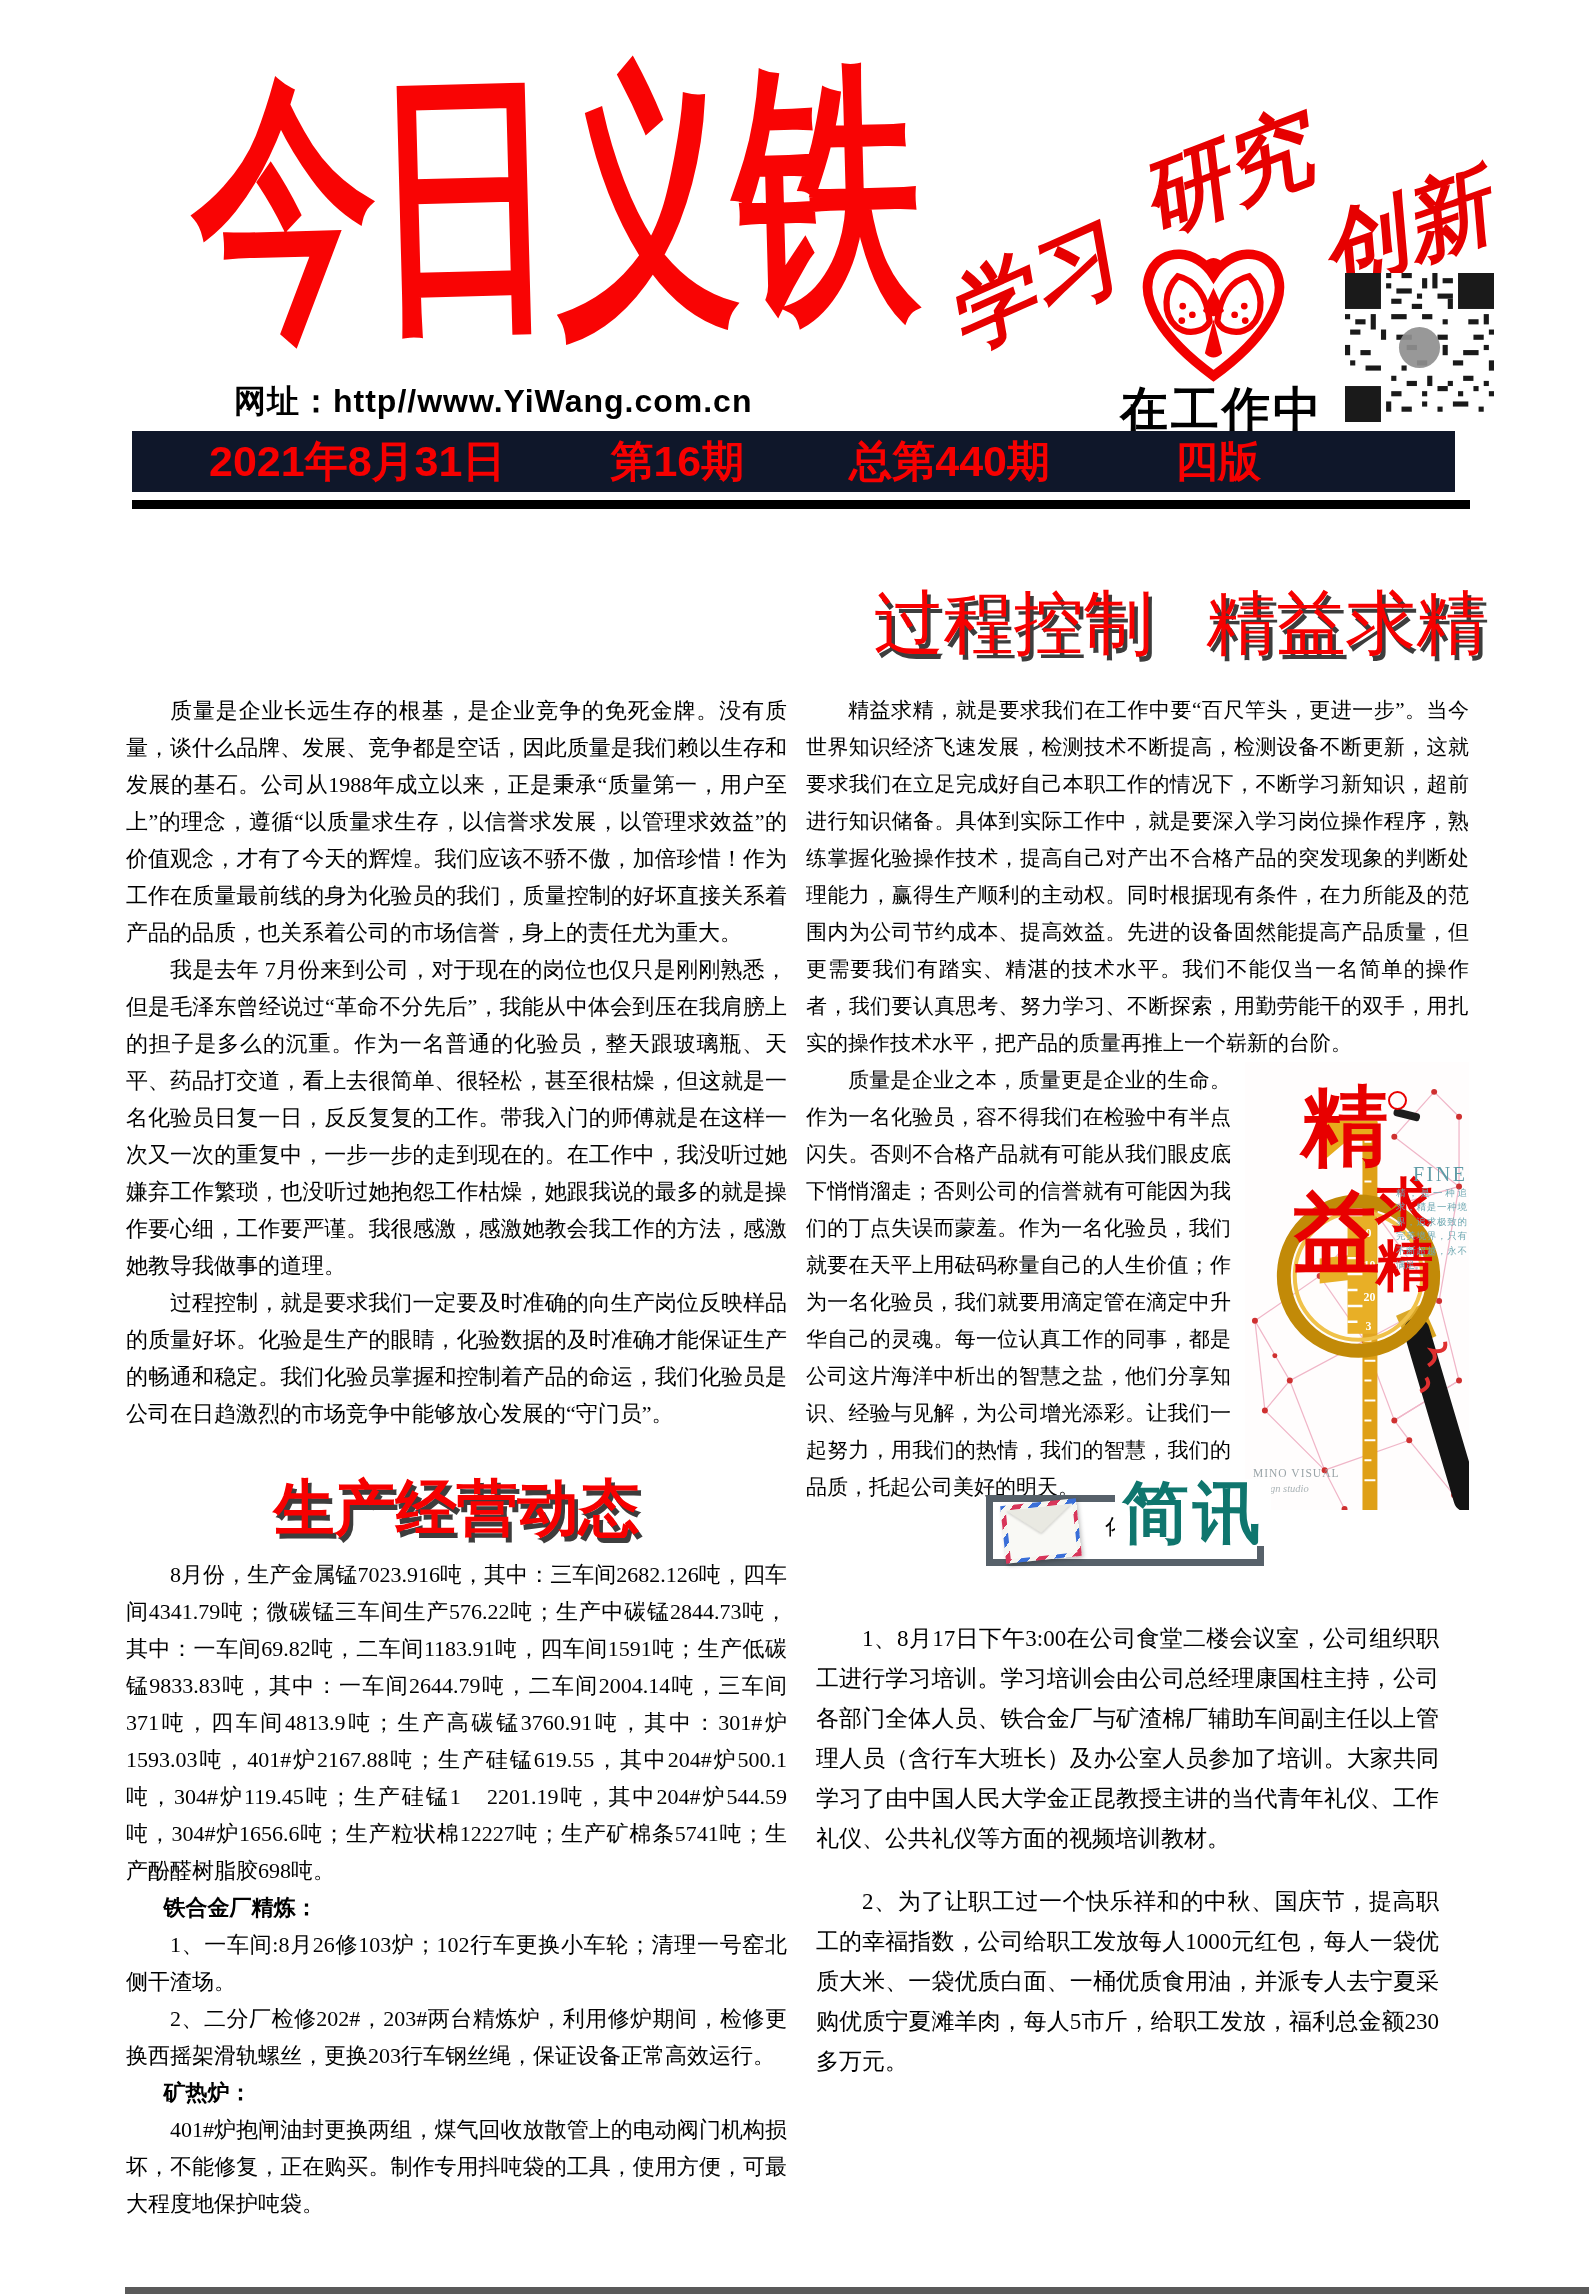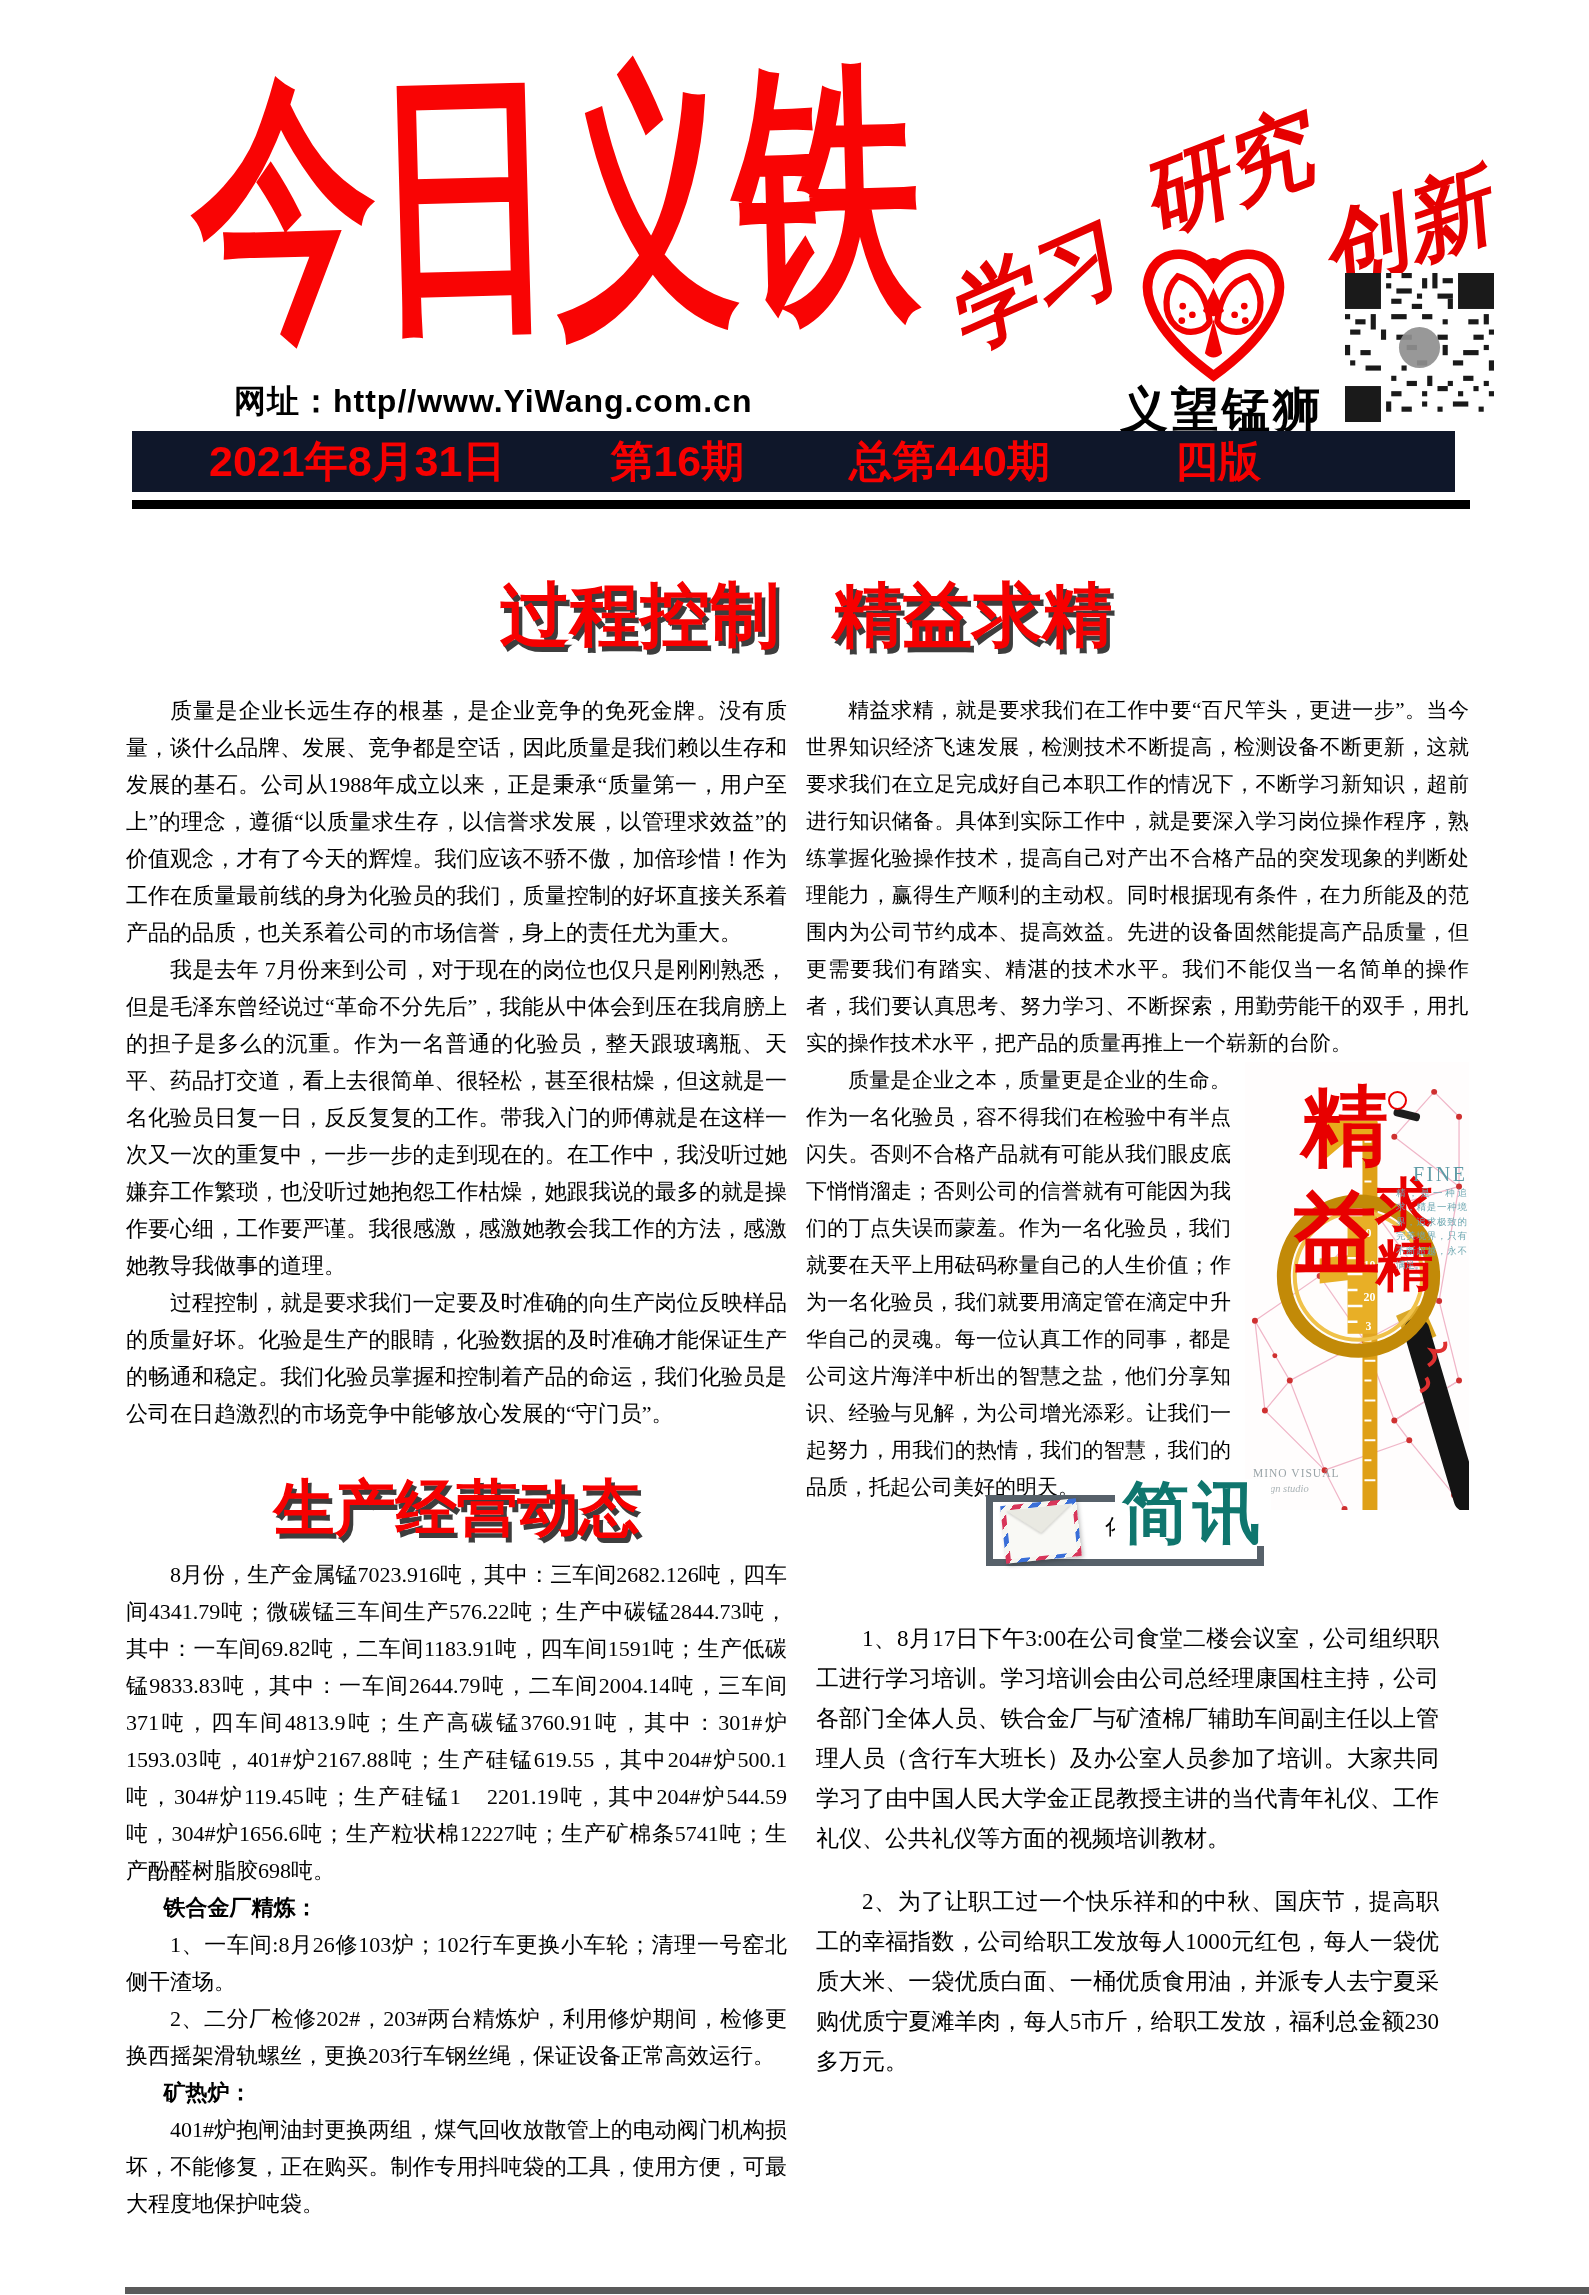--- a/index.html
+++ b/index.html
@@ -26,22 +26,22 @@
   .datebar{position:absolute;left:132px;top:431px;width:1323px;height:61px;background:#0f172a;
       display:flex;align-items:center;padding-left:77px;box-sizing:border-box;
       font-family:"Liberation Sans","DejaVu Sans",sans-serif;font-weight:bold;
       font-size:43px;color:#f70000;white-space:nowrap;}
   .datebar .issue{margin-left:105px;}
   .datebar .total{margin-left:105px;}
   .datebar .edition{margin-left:125px;text-align:center;}
   .rule-black{position:absolute;left:132px;top:500px;width:1338px;height:8.5px;background:#000;}
 
   
-  .a1title{position:absolute;left:126px;top:573px;width:1344px;margin:8px;text-align:center;
-      font-size:70px;line-height:1;font-weight:bold;color:#f70000;word-spacing:35px;
+  .a1title{position:absolute;left:126px;top:573px;width:1344px;margin:16px;text-align:right;
+      font-size:70px;line-height:1;font-weight:normal;color:#f70000;word-spacing:35px;
       text-shadow:3.5px 4.5px 0 #3d3d3d;}
   .col{position:absolute;top:692px;text-align:justify;}
   .col.leftcol{left:126px;width:661px;font-size:22px;line-height:37px;}
   .col.rightcol{left:806px;width:663px;font-size:21px;line-height:37px;}
   .para{margin:0;text-indent:2em;}
   .narrow{width:425px;}
   .sig{width:425px;text-align:right;margin-top:3px;}
 
   
   .poster{float:right;width:224px;height:448px;margin:0 0 7.5px 14px;position:relative;
@@ -107,21 +107,21 @@
     <path d="M146 64 Q170 36 194 64 Q170 86 146 64 Z" fill="#f20000"></path>
     <path d="M170 112 L148 160 Q170 182 192 160 Z" fill="#f20000"></path>
     <path d="M170 178 L152 248 Q170 266 188 248 Z" fill="#f20000"></path>
     <circle cx="106" cy="150" r="7" fill="#f20000"></circle>
       <circle cx="126" cy="168" r="7" fill="#f20000"></circle>
     <circle cx="104" cy="180" r="7" fill="#f20000"></circle>
       <circle cx="234" cy="150" r="7" fill="#f20000"></circle>
     <circle cx="214" cy="168" r="7" fill="#f20000"></circle>
       <circle cx="236" cy="180" r="7" fill="#f20000"></circle>
   </svg>
-  <div class="logo-name">义望锰狮</div>
+  <div class="logo-name">在工作中</div>
 
   <svg class="qr-svg" viewBox="0 0 290 290">
     <rect x="0" y="0" width="290" height="290" fill="#fff"></rect>
     <g fill="#1a1a1a">
       <rect x="0" y="0" width="70" height="70"></rect>
         <rect x="220" y="0" width="70" height="70"></rect>
         <rect x="0" y="220" width="70" height="70"></rect>
       <rect x="80" y="0" width="10" height="10"></rect>
         <rect x="110" y="0" width="20" height="10"></rect>
         <rect x="150" y="10" width="10" height="20"></rect>

